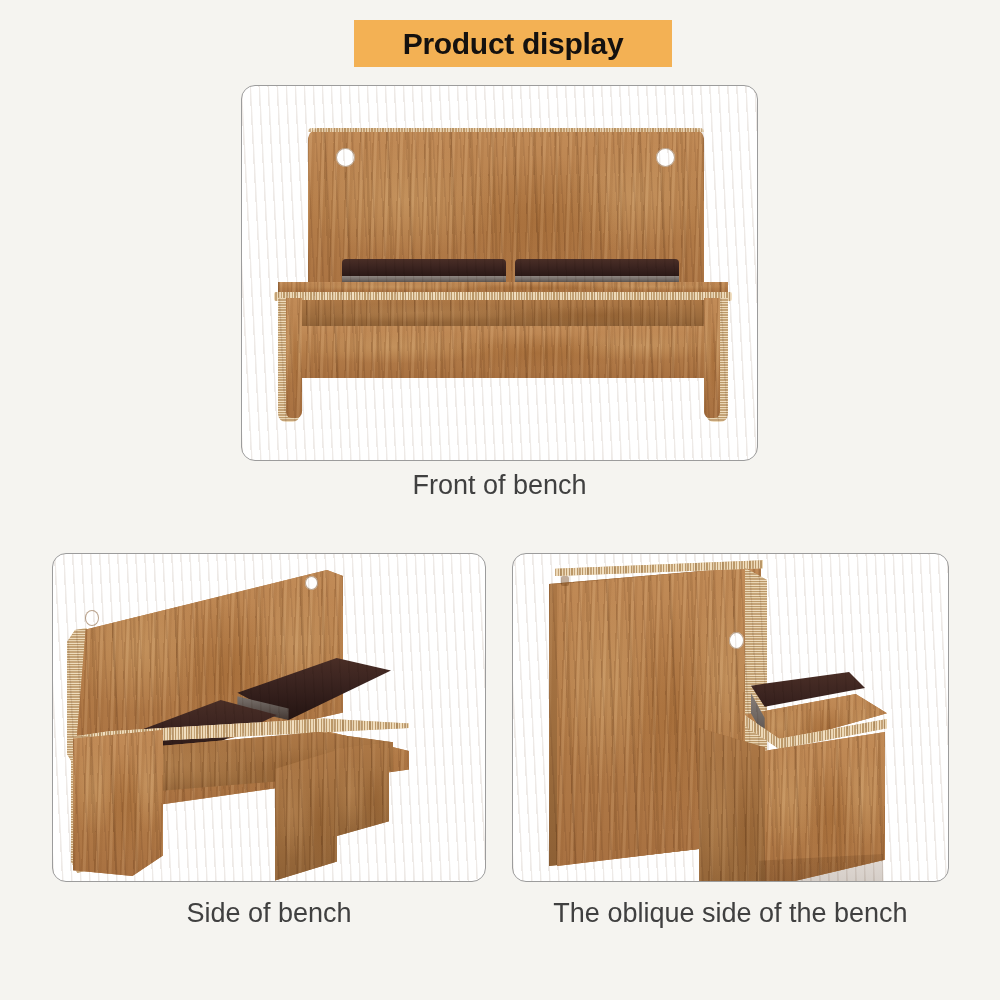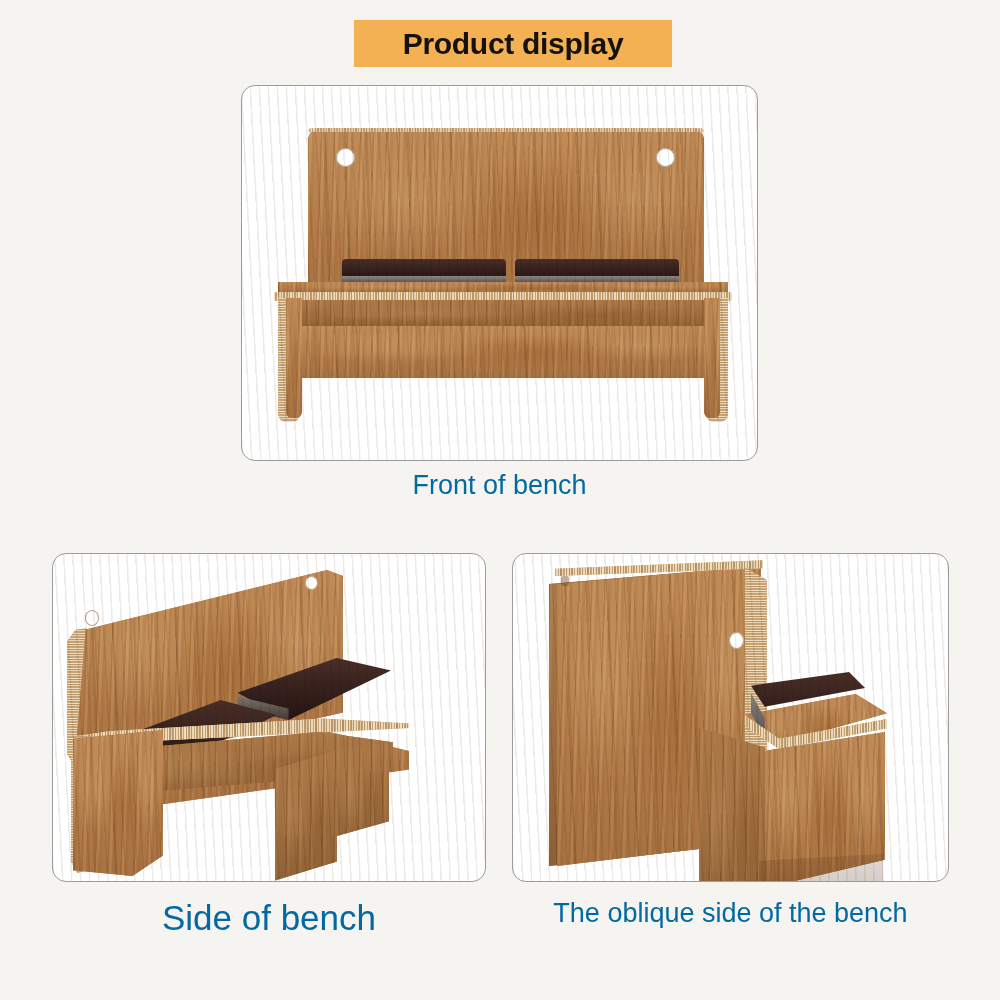--- a/index.html
+++ b/index.html
@@ -47,27 +47,27 @@
     border-radius: 14px;
     overflow: hidden;
   }
   #card-front { left: 241px; top: 85px; width: 517px; height: 376px; }
   #card-side  { left: 52px;  top: 553px; width: 434px; height: 329px; }
   #card-oblique { left: 512px; top: 553px; width: 437px; height: 329px; }
 
   .caption {
     position: absolute;
     text-align: center;
-    color: #0369a1;
+    color: #404040;
     font-size: 27px;
     font-weight: 400;
     white-space: nowrap;
   }
   #caption-front { left: 241px; top: 470px; width: 517px; font-size: 27px; }
-  #caption-side  { left: 52px;  top: 898px; width: 434px; font-size: 35px; }
+  #caption-side  { left: 52px;  top: 898px; width: 434px; font-size: 27px; }
   #caption-oblique { left: 512px; top: 898px; width: 437px; font-size: 27px; text-align: center; }
 
   
   .wood {
     background-color: #b98350;
     background-image:
       repeating-linear-gradient(92deg,
         rgba(120,70,28,0.22) 0px, rgba(120,70,28,0.22) 1px,
         rgba(255,225,180,0.10) 2px, rgba(255,225,180,0.10) 4px,
         rgba(120,70,28,0.10) 5px, rgba(120,70,28,0.10) 7px,

